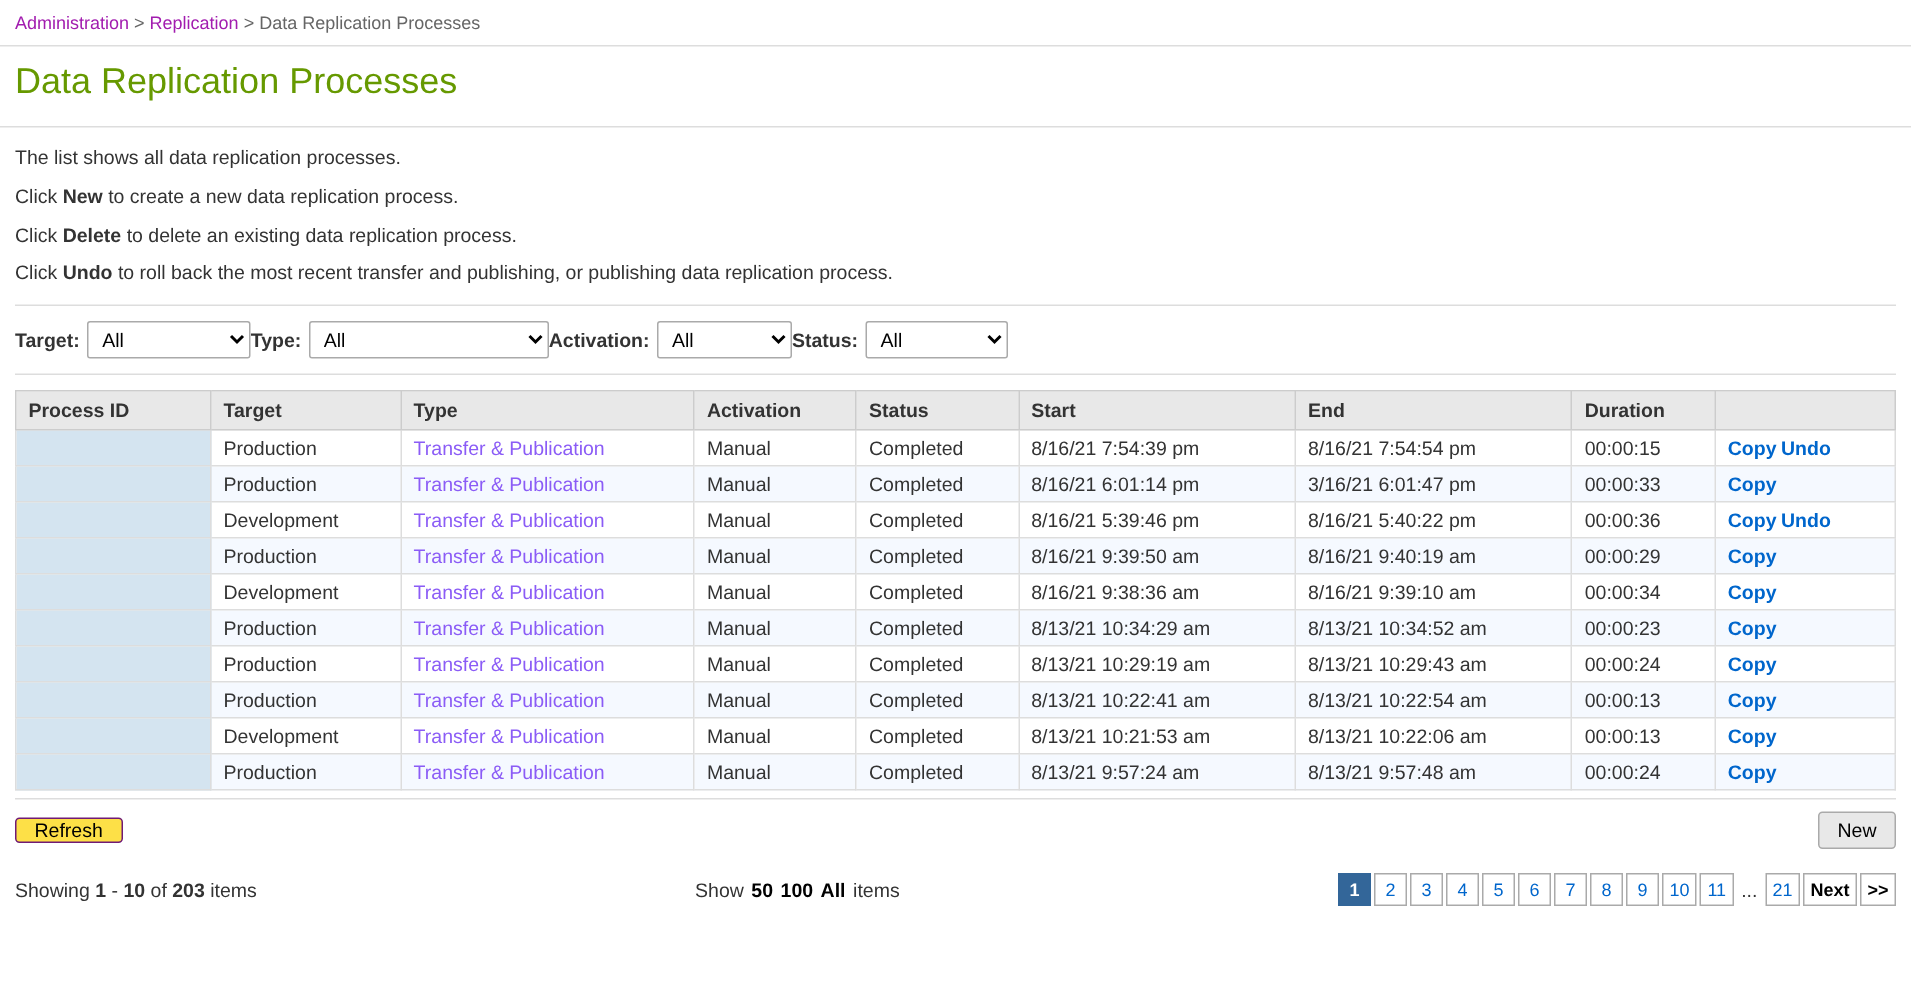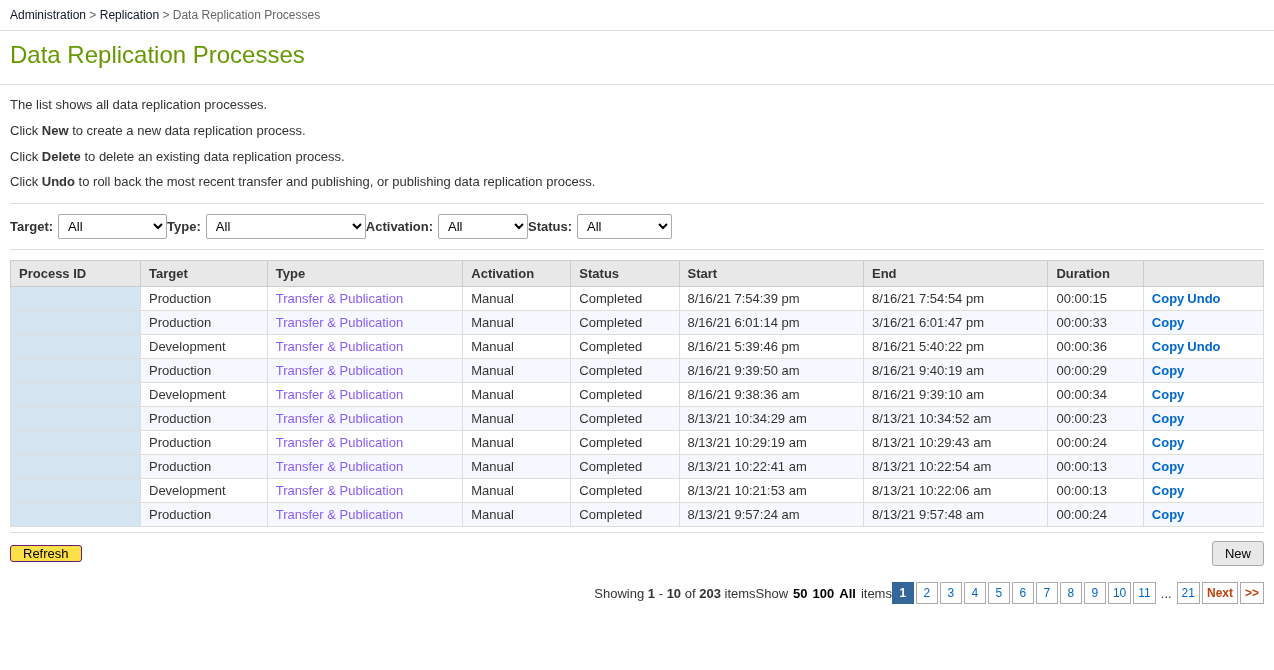--- a/index.html
+++ b/index.html
@@ -1,19 +1,19 @@
 <!DOCTYPE html>
 <html><head>
   <meta charset="utf-8">
   <style>
     * { box-sizing: border-box; margin: 0; padding: 0; }
     body { font-family: Arial, sans-serif; font-size: 13px; color: #333; background: #fff; }
     
     .breadcrumb { padding: 8px 10px; font-size: 12px; color: #666; border-bottom: 1px solid #ddd; }
-    .breadcrumb a { color: #0f172a; text-decoration: none; }
+    .breadcrumb a { color: #a21caf; text-decoration: none; }
     .breadcrumb span { color: #666; }
     
     .page-header { padding: 10px 10px 15px 10px; border-bottom: 1px solid #ddd; }
     .page-title { font-size: 24px; color: #669900; font-weight: normal; }
     
     .content { padding: 10px; }
     .info-text { margin-bottom: 5px; font-size: 13px; line-height: 1.6; }
     .info-text strong { font-weight: bold; }
     
     .filters { display: flex; align-items: center; gap: 0; padding: 10px 0; margin: 10px 0; border-top: 1px solid #ddd; border-bottom: 1px solid #ddd; }
@@ -29,31 +29,31 @@
     tbody td { border: 1px solid #ddd; padding: 4px 8px; white-space: nowrap; }
     
     .id-cell { width: 130px; background: #d4e4f0 !important; }
     .link { color: #8b5cf6; text-decoration: none; cursor: pointer; }
     .action-link { color: #0066cc; text-decoration: none; cursor: pointer; font-weight: bold; margin-right: 3px; }
     
     .bottom-bar { display: flex; align-items: center; justify-content: space-between; padding: 8px 0; border-top: 1px solid #ddd; margin-top: 5px; }
     .refresh-btn { padding: 0 12px; background: #fde047; border: 1px solid #701a75; border-radius: 3px; cursor: pointer; font-size: 13px; }
     .new-btn { padding: 4px 12px; background: #e8e8e8; border: 1px solid #aaa; border-radius: 3px; cursor: pointer; font-size: 13px; }
     
-    .pagination-bar { display: flex; align-items: center; justify-content: flex-end; padding: 8px 0; }
+    .pagination-bar { display: flex; align-items: center; justify-content: space-between; padding: 8px 0; }
     .showing-text { font-size: 13px; }
     .showing-text strong { font-weight: bold; }
     
     .show-controls { display: flex; align-items: center; gap: 5px; font-size: 13px; }
     .show-link { color: #000000; text-decoration: none; font-weight: bold; }
     
     .page-controls { display: flex; align-items: center; gap: 2px; font-size: 13px; }
     .page-btn { display: inline-flex; align-items: center; justify-content: center; min-width: 22px; height: 22px; border: 1px solid #aaa; padding: 0 4px; color: #0066cc; text-decoration: none; cursor: pointer; background: #fff; font-size: 12px; }
     .page-btn.active { background: #336699; color: #fff; border-color: #336699; font-weight: bold; }
-    .page-btn.nav { color: #c2410c; font-weight: bold; }
+    .page-btn.nav { color: #000000; font-weight: bold; }
     .ellipsis { padding: 0 3px; }
   </style>
 </head>
 <body>
 
 <div class="breadcrumb">
   <a href="#">Administration</a>
   &gt;
   <a href="#">Replication</a>
   &gt;

